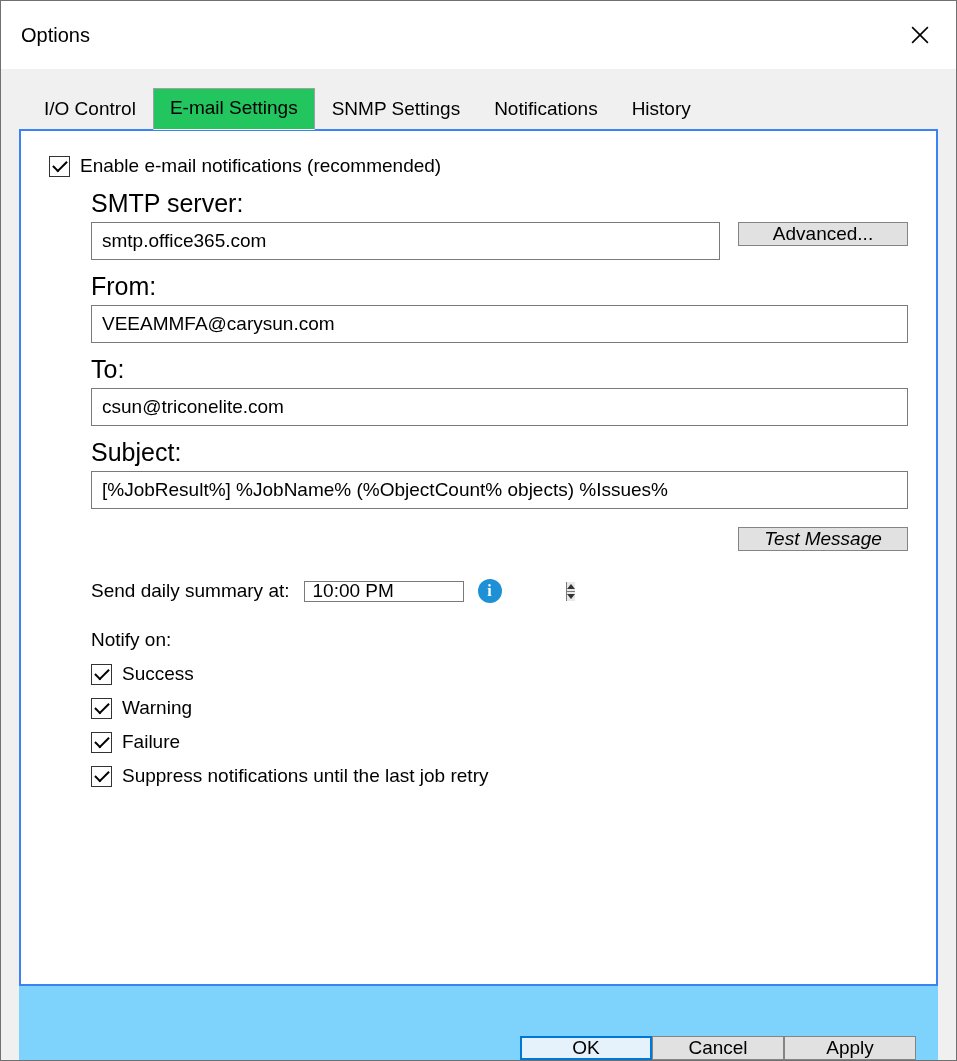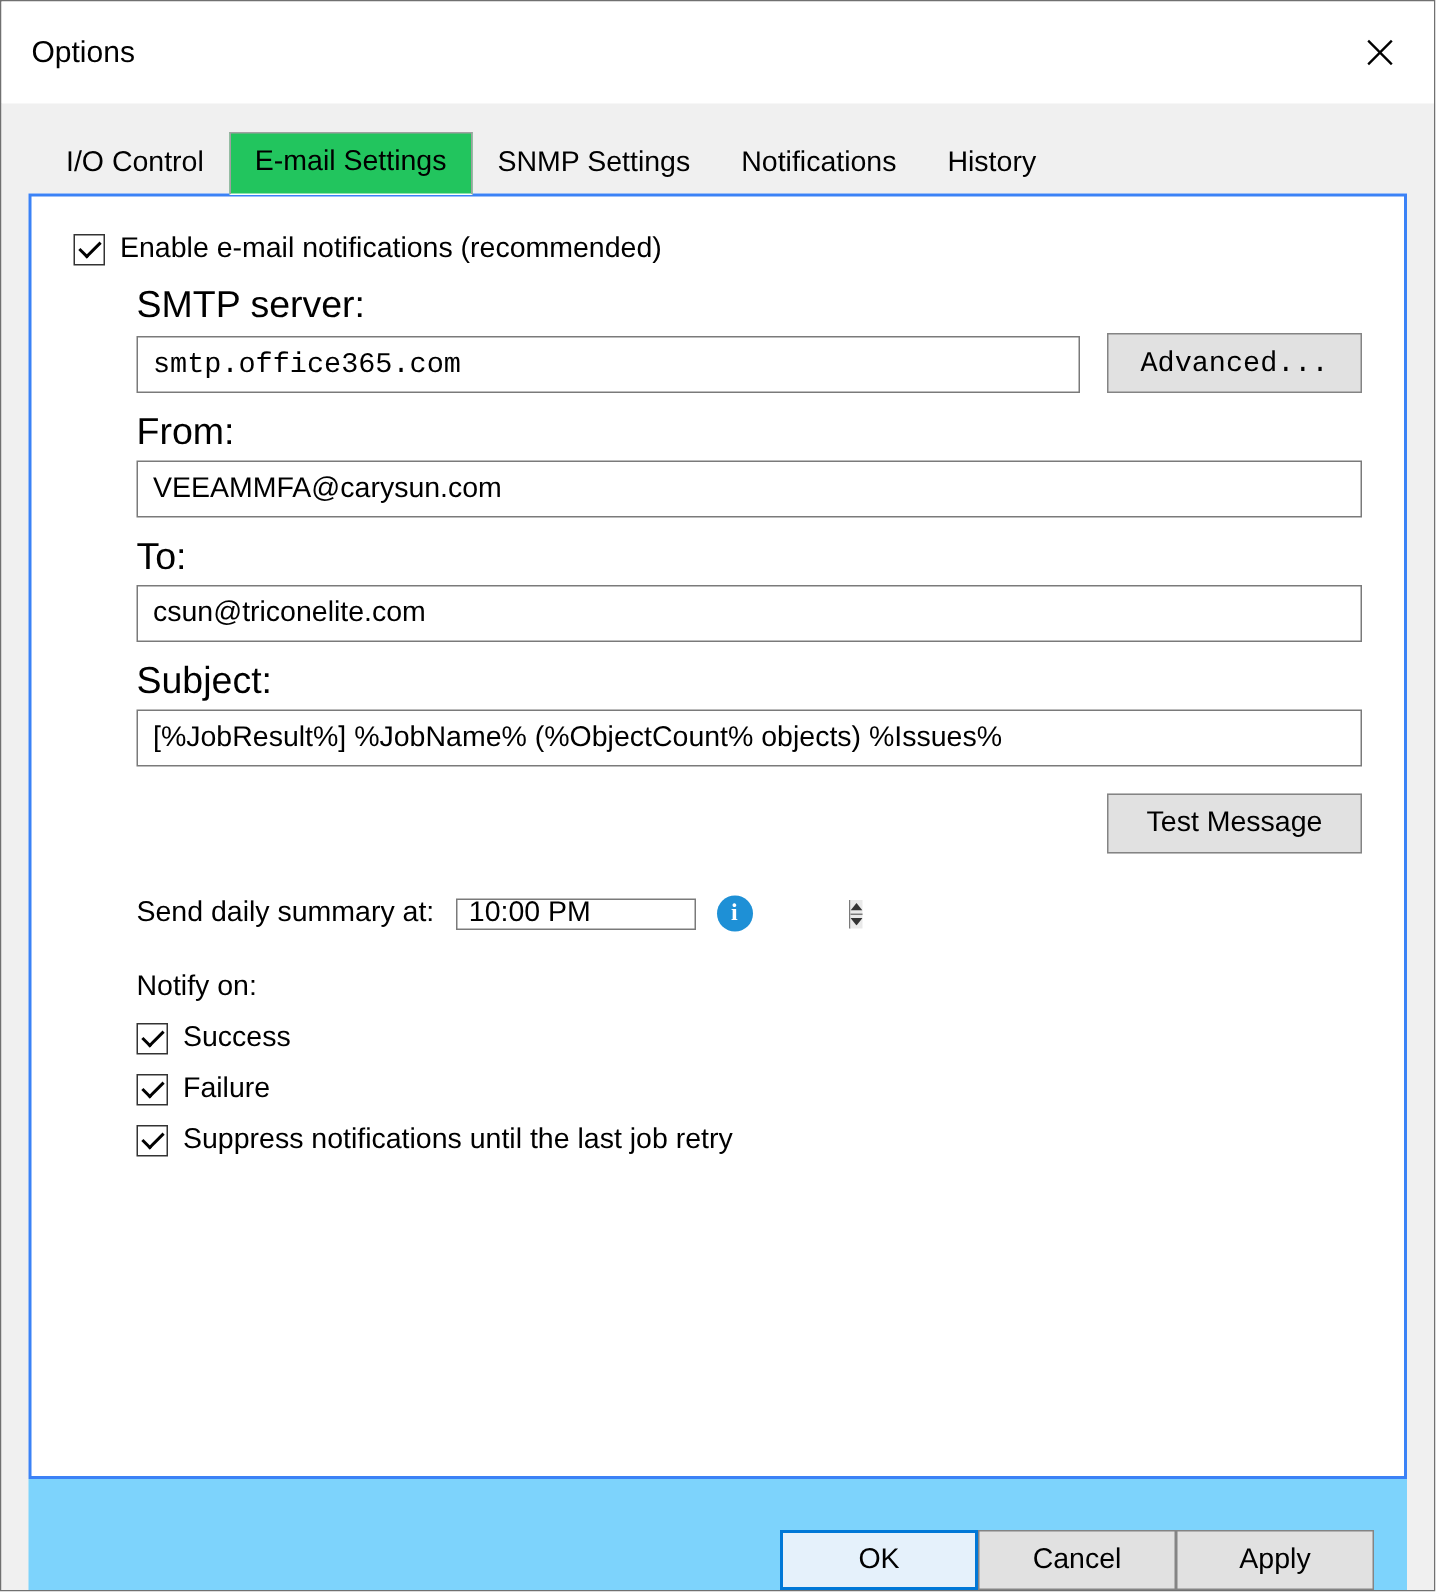--- a/index.html
+++ b/index.html
@@ -98,42 +98,42 @@
     height: 38px;
     border: 1px solid #7a7a7a;
     background: #fff;
     padding: 0 10px;
     font-size: 19px;
     font-family: inherit;
     color: #000;
     outline: none;
   }
   .btn {
-    height: 40px;
+    height: 24px;
     border: 1px solid #848484;
     background: #e1e1e1;
     font-size: 19px;
     font-family: inherit;
     color: #000;
     padding: 0 18px;
     display: inline-flex; align-items: center; justify-content: center;
   }
   .btn.primary {
     border: 2px solid #0078d7;
     background: #e5f1fb;
   }
-  .smtp-row { display: flex; gap: 18px; align-items: flex-end; font-family: Liberation Mono, monospace; }
+  .smtp-row { display: flex; gap: 18px; align-items: flex-start; }
   .smtp-row .input { flex: 1; }
   .smtp-row .btn { width: 170px; }
   .full-input { width: 100%; }
   .testmsg-row {
     display: flex; justify-content: flex-end;
     margin-top: 18px;
   }
-  .testmsg-row .btn { width: 170px; }
+  .testmsg-row .btn { width: 170px; font-style: italic; }
   .summary-row {
     display: flex; align-items: center; gap: 14px;
     margin-top: 28px;
   }
   .spinner {
     display: flex; align-items: stretch;
     border: 1px solid #7a7a7a;
     height: 21px;
     width: 160px;
     background: #fff;
@@ -260,20 +260,24 @@
         </div>
 
         <div class="notify-block">
           <div>Notify on:</div>
           <div class="nrow">
             <span class="checkbox checked"></span>
             <span>Success</span>
           </div>
           <div class="nrow">
             <span class="checkbox checked"></span>
+            <span>Warning</span>
+          </div>
+          <div class="nrow">
+            <span class="checkbox checked"></span>
             <span>Failure</span>
           </div>
           <div class="nrow">
             <span class="checkbox checked"></span>
             <span>Suppress notifications until the last job retry</span>
           </div>
         </div>
 
       </div>
     </div>

